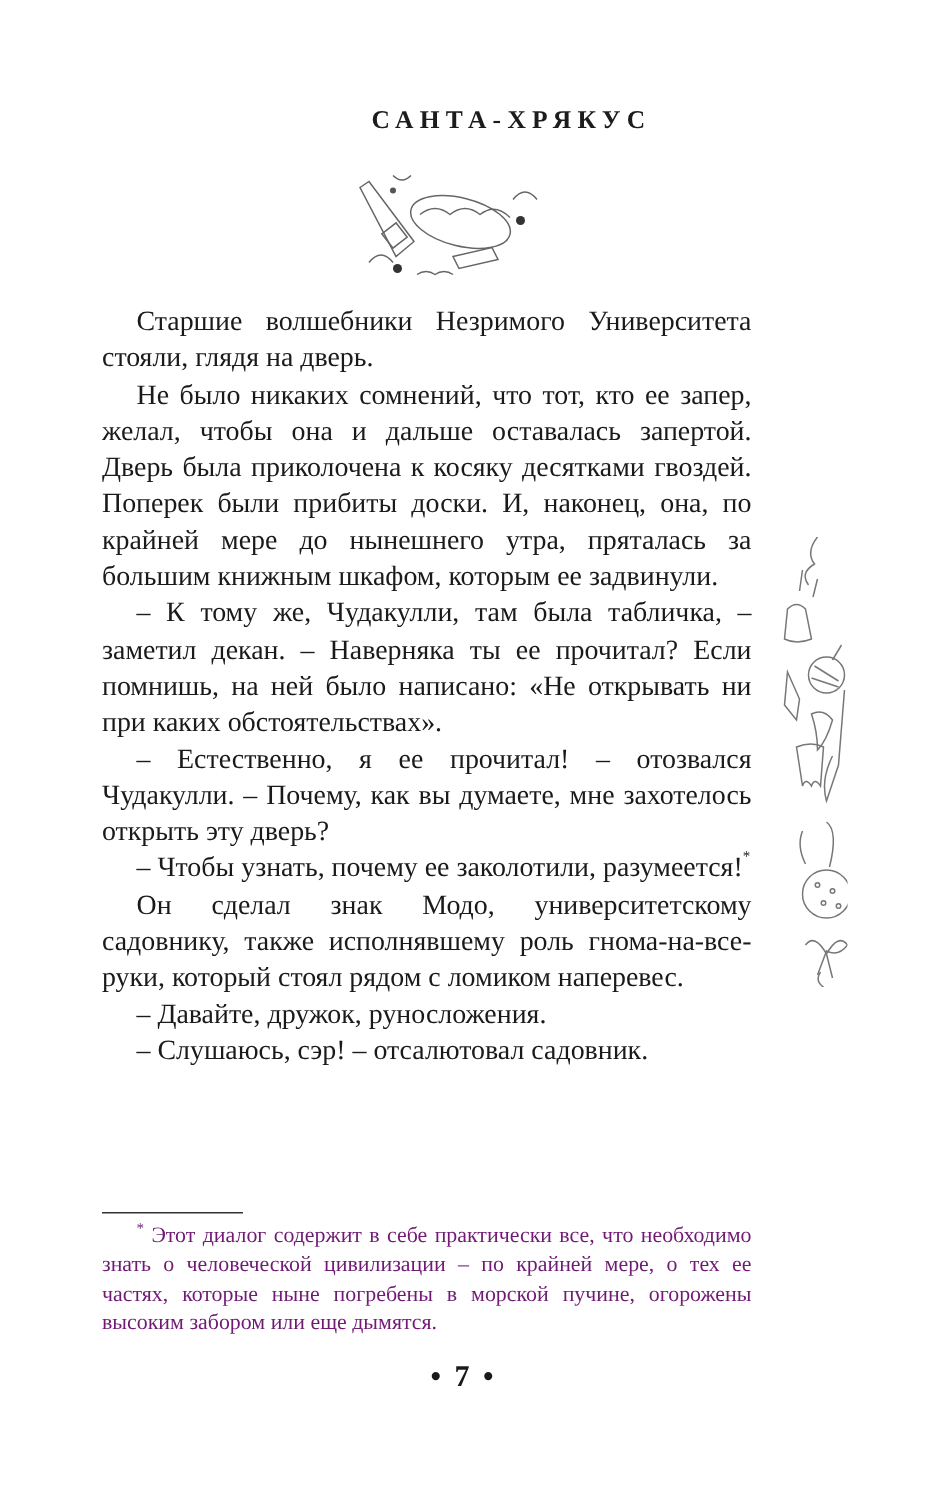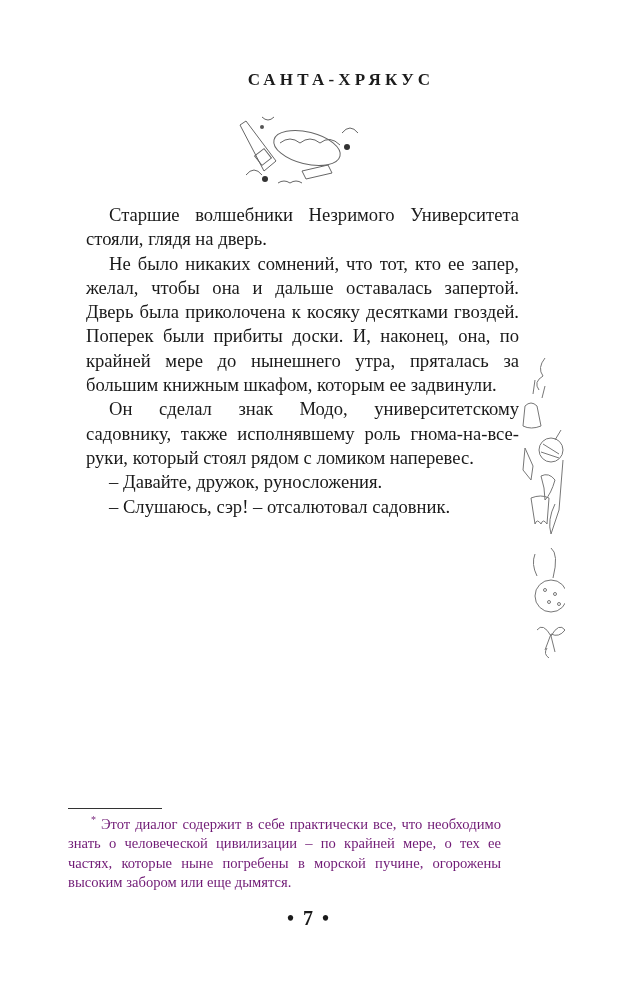--- a/index.html
+++ b/index.html
@@ -2,21 +2,21 @@
 <html><head>
   <meta charset="utf-8">
   <style>
     html, body { margin: 0; padding: 0; background: #ffffff; }
     body { width: 618px; height: 1000px; position: relative; overflow: hidden;
       font-family: "Liberation Serif", "DejaVu Serif", serif; color: #1a1a1a; }
     .running-head { position: absolute; top: 70px; left: 0; width: 618px; text-align: center;
       font-size: 17px; letter-spacing: 4.2px; font-weight: bold; color: #1c1c1c; padding-left: 32px; }
     .vignette { position: absolute; left: 232px; top: 113px; width: 150px; height: 80px; }
     .body-text { position: absolute; left: 68px; top: 203px; width: 433px;
-      font-size: 18.6px; line-height: 24.3px; text-align: justify; color: #1a1a1a; margin-left: 18px; }
+      font-size: 18.6px; line-height: 24.3px; text-align: justify; color: #1a1a1a; }
     .body-text p { margin: 0; text-indent: 23px; }
     sup { font-size: 10px; vertical-align: top; line-height: 10px; }
     .fn-rule { position: absolute; left: 68px; top: 808px; width: 94px; height: 0;
       border-top: 1px solid #333; }
     .footnote { position: absolute; left: 68px; top: 815px; width: 433px;
       font-size: 14.6px; line-height: 19.3px; text-align: justify; color: #701a75; }
     .footnote p { margin: 0; text-indent: 23px; }
     .folio { position: absolute; top: 907px; left: 0; width: 618px; text-align: center;
       font-size: 20px; font-weight: bold; color: #1a1a1a; letter-spacing: 2px; }
     .side-ornament { position: absolute; left: 515px; top: 358px; width: 50px; height: 300px; }
@@ -39,20 +39,23 @@
       <path d="M46 70 q6 -4 12 0 q6 -4 12 0"></path>
     </g>
     <circle cx="33" cy="66" r="3" fill="#333"></circle>
     <circle cx="115" cy="34" r="3" fill="#333"></circle>
     <circle cx="30" cy="14" r="2" fill="#555"></circle>
   </svg>
 
   <div class="body-text">
     <p>Старшие волшебники Незримого Университета стояли, глядя на дверь.</p>
     <p>Не было никаких сомнений, что тот, кто ее запер, желал, чтобы она и дальше оставалась запертой. Дверь была приколочена к косяку десятками гвоздей. Поперек были прибиты доски. И, наконец, она, по крайней мере до нынешнего утра, пряталась за большим книжным шкафом, которым ее задвинули.</p>
+    <p>– К тому же, Чудакулли, там была табличка, – заметил декан. – Наверняка ты ее прочитал? Если помнишь, на ней было написано: «Не открывать ни при каких обстоятельствах».</p>
+    <p>– Естественно, я ее прочитал! – отозвался Чудакулли. – Почему, как вы думаете, мне захотелось открыть эту дверь?</p>
+    <p><span>– Чтобы узнать, почему ее заколотили, разумеется!</span><sup>*</sup></p>
     <p>Он сделал знак Модо, университетскому садовнику, также исполнявшему роль гнома-на-все-руки, который стоял рядом с ломиком наперевес.</p>
     <p>– Давайте, дружок, руносложения.</p>
     <p>– Слушаюсь, сэр! – отсалютовал садовник.</p>
   </div>
 
   <svg class="side-ornament" viewBox="0 0 50 300">
     <g fill="none" stroke="#777" stroke-width="1">
       <path d="M30 0 q-8 10 -2 18 q-10 6 -4 14"></path>
       <path d="M20 22 l-2 14 M30 28 l-3 12"></path>
       <path d="M10 48 q6 -6 12 0 l4 20 q-10 4 -18 0 z"></path>

